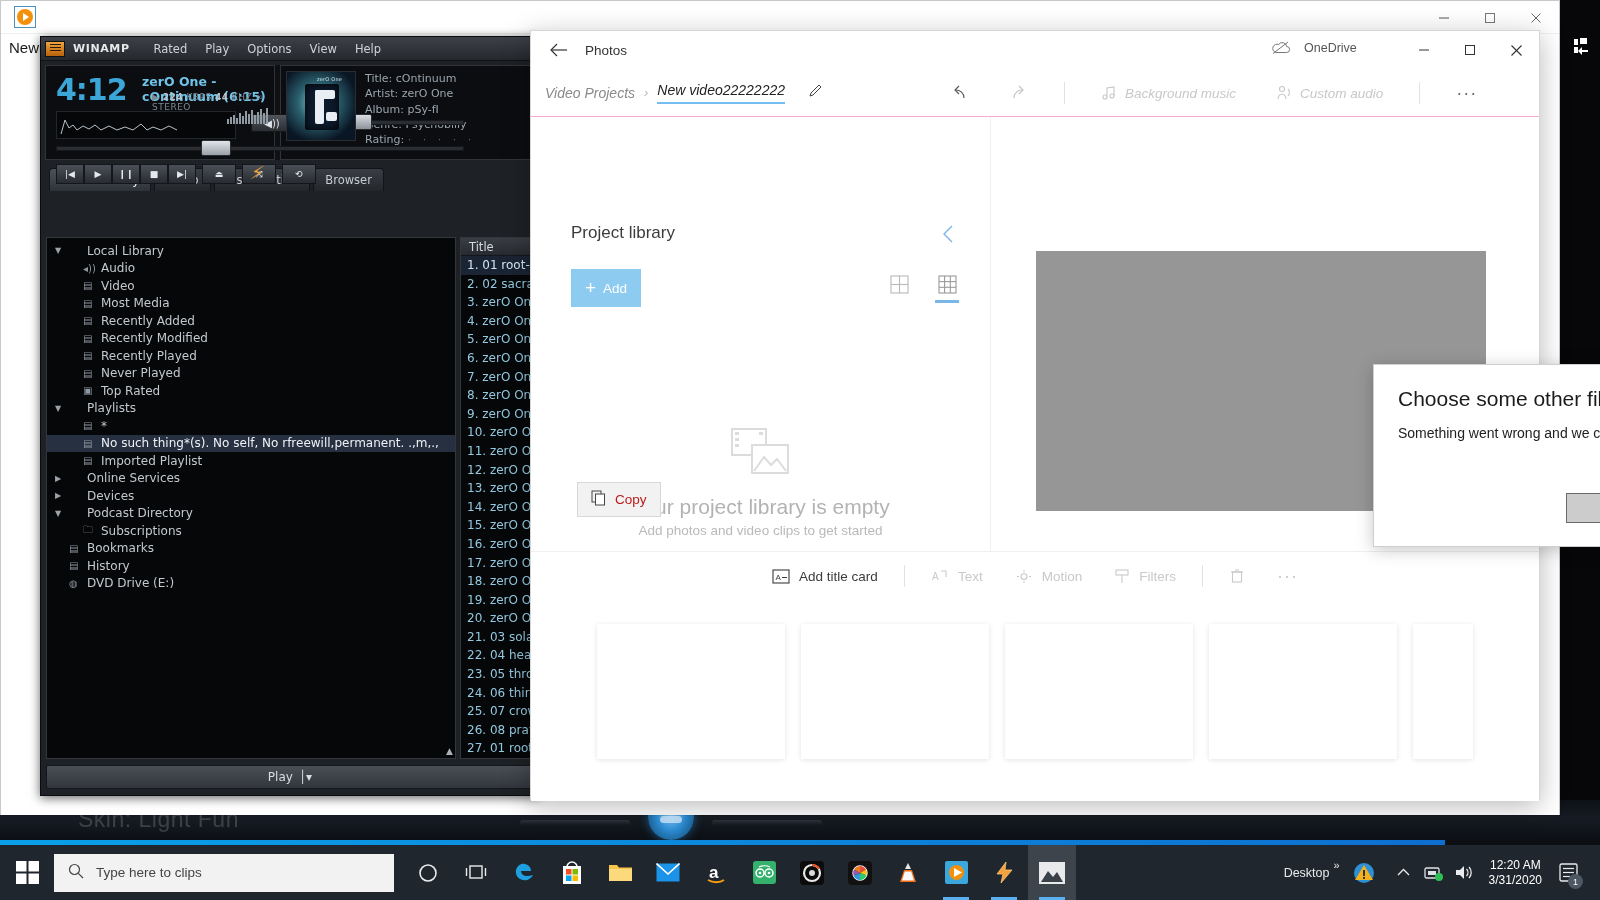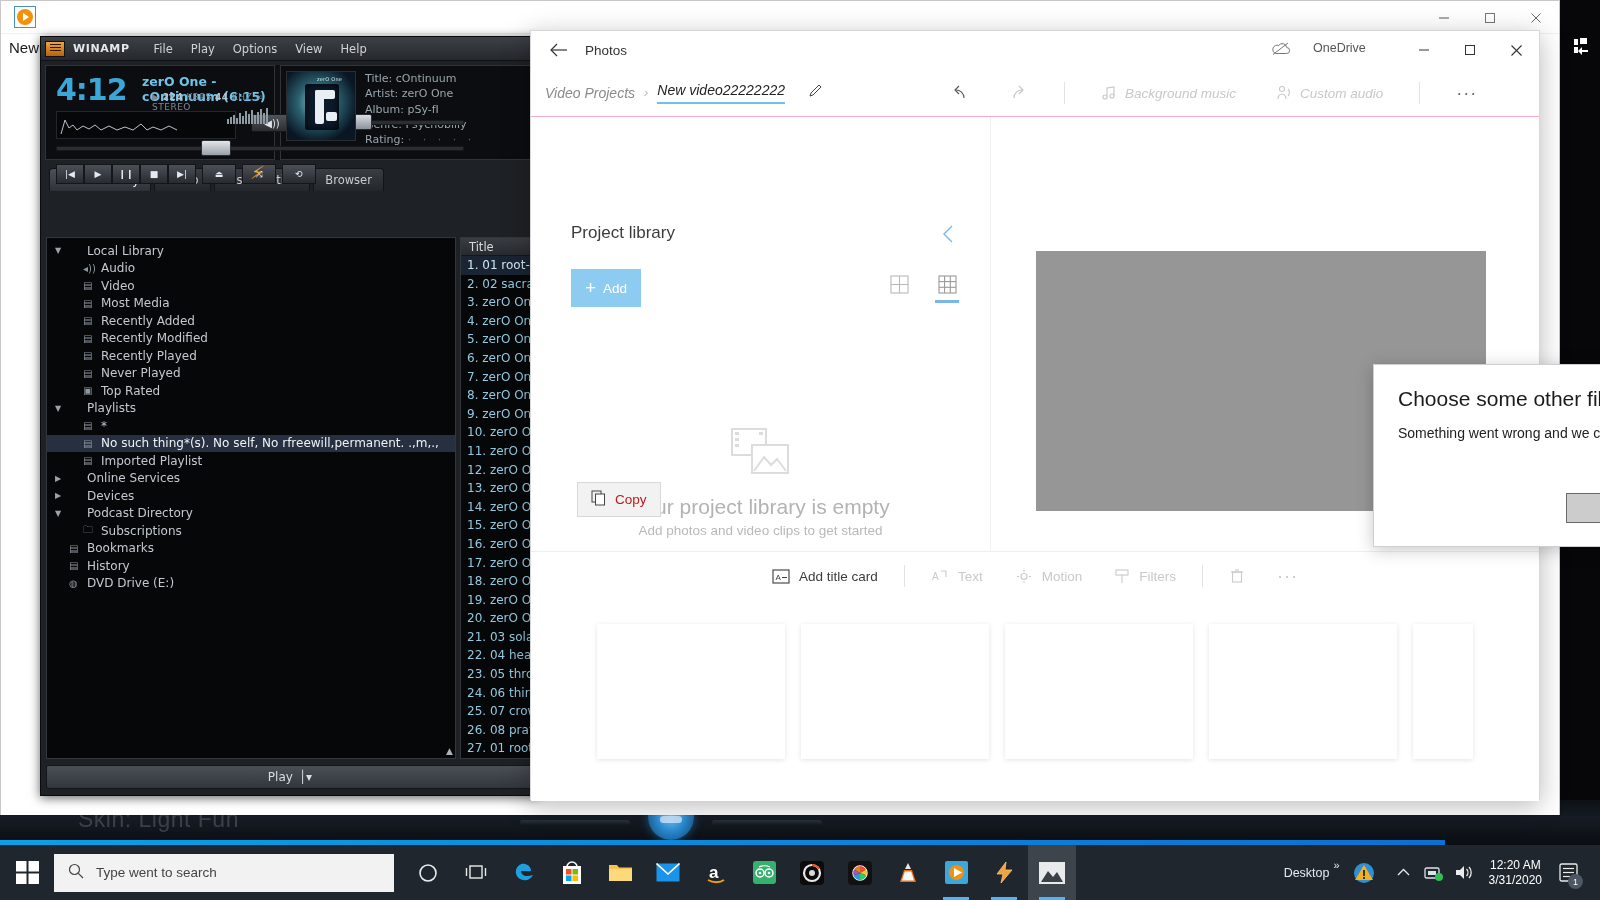--- a/index.html
+++ b/index.html
@@ -160,21 +160,21 @@
   
   .photos {
     position:absolute; left:530px; top:30px; width:1010px; height:770px;
     background:#ffffff; border:1px solid #d7d7d7;
     box-shadow: 0 6px 26px rgba(0,0,0,.28);
     font-family:"Liberation Sans", sans-serif;
   }
   .ph-titlebar { height:38px; display:flex; align-items:center; position:relative; background:#fff; }
   .ph-back { width:44px; height:32px; margin-left:6px; display:flex; align-items:center; justify-content:center; color:#333; }
   .ph-apptitle { font-size:13.5px; color:#333; margin-left:4px; }
-  .ph-onedrive { position:absolute; left:740px; top:10px; display:flex; align-items:flex-end; gap:23px; color:#555; font-size:12.5px;}
+  .ph-onedrive { position:absolute; left:740px; top:10px; display:flex; align-items:flex-start; gap:14px; color:#555; font-size:12.5px;}
   .ph-wctrls { position:absolute; right:0; top:0; display:flex; }
   .ph-wctrls .c { width:46px; height:38px; display:flex; align-items:center; justify-content:center; color:#333; }
 
   .ph-cmdbar { height:48px; display:flex; align-items:center; position:relative; border-bottom:1px solid #f9a8d4;font-style:italic;}
   .ph-crumb { font-size:14px; color:#8a8a8a; margin-left:14px; }
   .ph-crumb-sep { color:#b5b5b5; margin:0 9px; font-size:13px; }
   .ph-crumb-cur { font-size:14px; color:#222; border-bottom:2.5px solid #74bdf0; padding-bottom:4px; }
   .ph-pencil { margin-left:22px; color:#444; }
   .ph-cmd-right { position:absolute; left:405px; top:0; height:48px; display:flex; align-items:center; gap:12px; }
   .ph-ibtn { display:flex; align-items:center; gap:8px; padding:0 14px; height:48px; font-size:13.5px; color:#c8c8c8;}
@@ -292,21 +292,21 @@
     <div class="outer-body">
       <div class="outer-proj-title">New video1</div>
     </div>
   </div>
 
   <div class="winamp">
 
     <div class="wa-menubar">
       <div class="wa-logo-box"></div>
       <span class="wa-brand">WINAMP</span>
-      <span class="wa-menu-item">File</span>
+      <span class="wa-menu-item">Rated</span>
       <span class="wa-menu-item">Play</span>
       <span class="wa-menu-item">Options</span>
       <span class="wa-menu-item">View</span>
       <span class="wa-menu-item">Help</span>
     </div>
 
     <div class="wa-player">
       <div class="wa-player-left">
         <div class="wa-time">4:12</div>
         <div class="wa-track">zerO One - cOntinuum (6:15)</div>
@@ -783,21 +783,21 @@
       </svg>
     </div>
 
     <div class="tb-search">
       <span>
         <svg width="16" height="16" viewBox="0 0 16 16">
             <circle cx="6.5" cy="6.5" r="5" fill="none" stroke="#444" stroke-width="1.2"></circle>
             <line x1="10.3" y1="10.3" x2="15" y2="15" stroke="#444" stroke-width="1.2"></line>
           </svg>
       </span>
-      <span>Type went to search</span>
+      <span>Type here to clips</span>
     </div>
 
     <div class="tb-icons">
       <div class="tb-ic">
         <svg width="20" height="20" viewBox="0 0 20 20">
             <circle cx="10" cy="10" r="8" fill="none" stroke="#e9ebed" stroke-width="1.6"></circle>
           </svg>
       </div>
       <div class="tb-ic">
         <svg width="22" height="18" viewBox="0 0 22 18">

